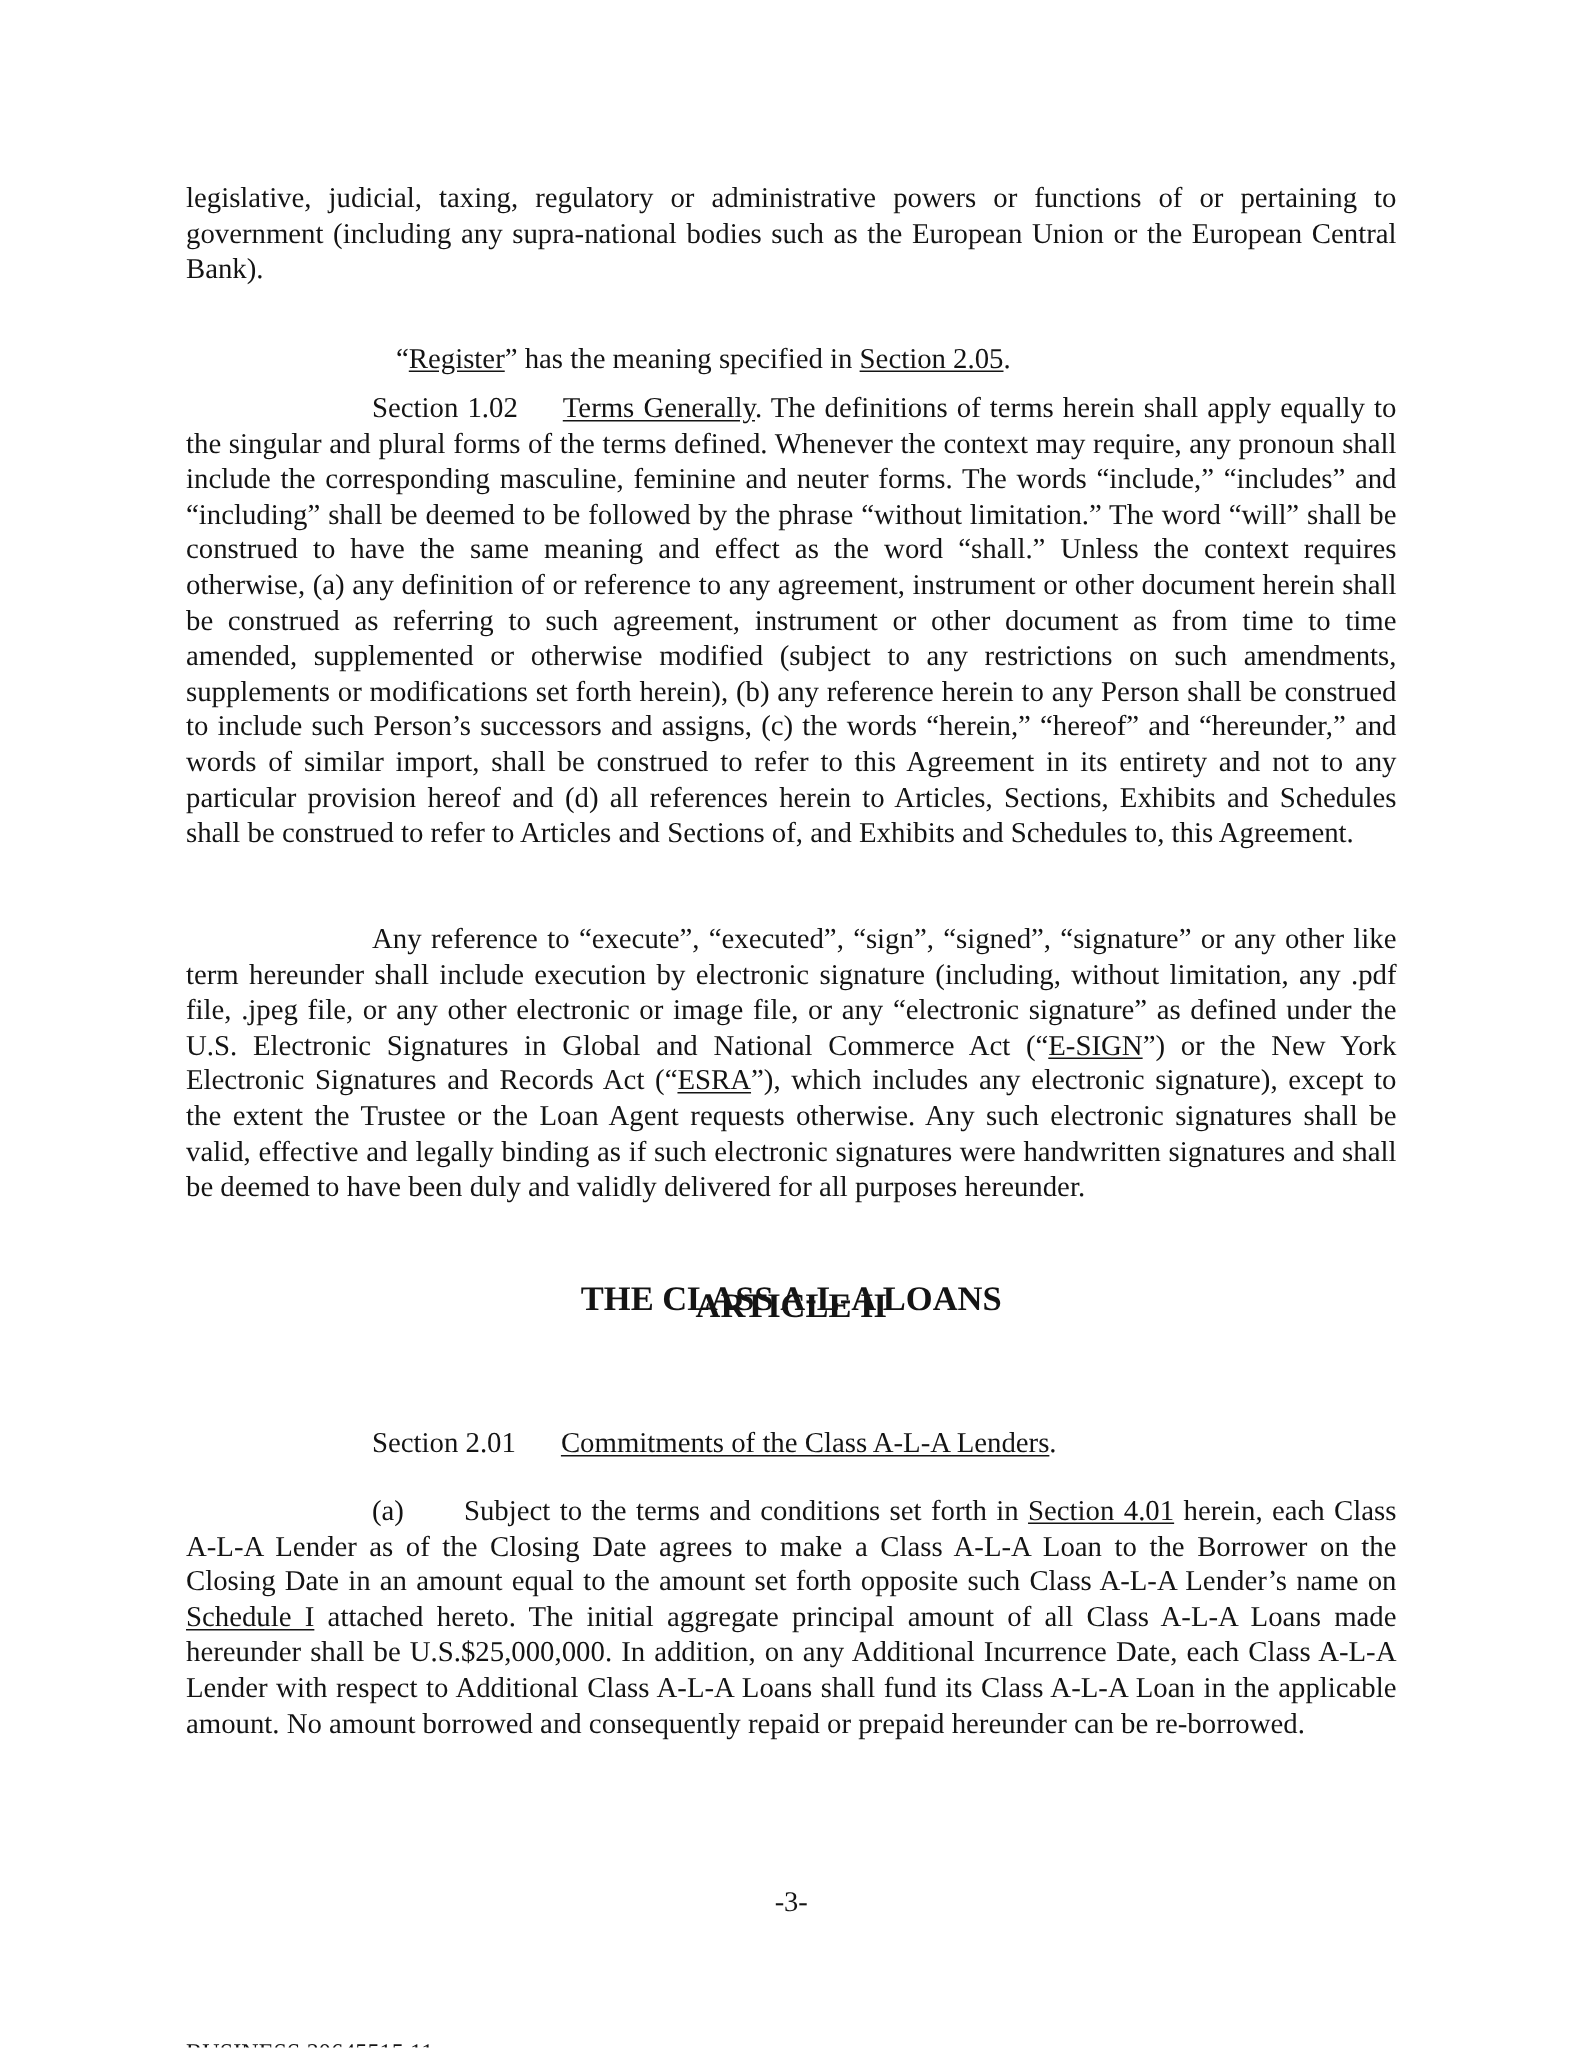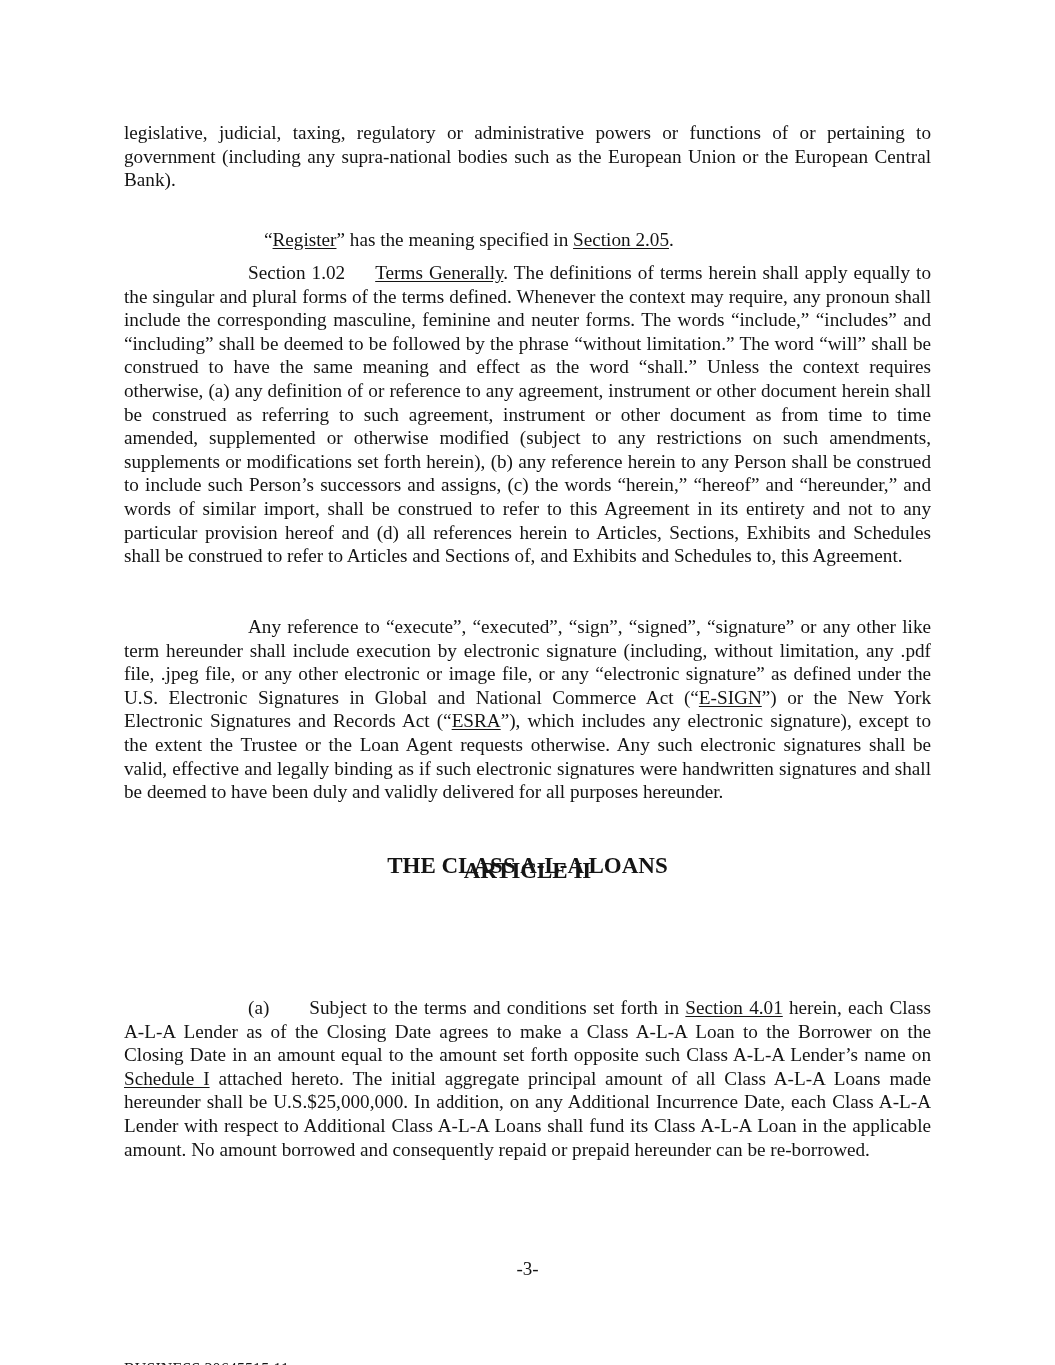--- a/index.html
+++ b/index.html
@@ -29,18 +29,19 @@
 
   <p class="block indent" style="top:212px; margin:16px;"><span>“</span><span class="u">Register</span><span>” has the meaning specified in </span><span class="u">Section 2.05</span><span>.</span></p>
 
   <p class="block indent" style="top:261px; margin:0;"><span>Section 1.02</span><span class="tab"></span><span class="u">Terms Generally</span><span>. The definitions of terms herein shall apply equally to the singular and plural forms of the terms defined. Whenever the context may require, any pronoun shall include the corresponding masculine, feminine and neuter forms. The words “include,” “includes” and “including” shall be deemed to be followed by the phrase “without limitation.” The word “will” shall be construed to have the same meaning and effect as the word “shall.” Unless the context requires otherwise, (a) any definition of or reference to any agreement, instrument or other document herein shall be construed as referring to such agreement, instrument or other document as from time to time amended, supplemented or otherwise modified (subject to any restrictions on such amendments, supplements or modifications set forth herein), (b) any reference herein to any Person shall be construed to include such Person’s successors and assigns, (c) the words “herein,” “hereof” and “hereunder,” and words of similar import, shall be construed to refer to this Agreement in its entirety and not to any particular provision hereof and (d) all references herein to Articles, Sections, Exhibits and Schedules shall be construed to refer to Articles and Sections of, and Exhibits and Schedules to, this Agreement.</span></p>
 
   <p class="block indent" style="top:615px; margin:0;"><span>Any reference to “execute”, “executed”, “sign”, “signed”, “signature” or any other like term hereunder shall include execution by electronic signature (including, without limitation, any .pdf file, .jpeg file, or any other electronic or image file, or any “electronic signature” as defined under the U.S. Electronic Signatures in Global and National Commerce Act (“</span><span class="u">E-SIGN</span><span>”) or the New York Electronic Signatures and Records Act (“</span><span class="u">ESRA</span><span>”), which includes any electronic signature), except to the extent the Trustee or the Loan Agent requests otherwise. Any such electronic signatures shall be valid, effective and legally binding as if such electronic signatures were handwritten signatures and shall be deemed to have been duly and validly delivered for all purposes hereunder.</span></p>
 
   <div class="center" style="top:859px;">ARTICLE II</div>
   <div class="center" style="top:854px;">THE CLASS A-L-A LOANS</div>
 
+  <p class="block indent" style="top:951px; margin:0; text-align:left;"><span>Section 2.01</span><span class="tab"></span><span class="u">Commitments of the Class A-L-A Lenders</span><span>.</span></p>
 
   <p class="block indent" style="top:996px; margin:0;"><span>(a)</span><span class="tab2"></span><span>Subject to the terms and conditions set forth in </span><span class="u">Section 4.01</span><span> herein, each Class A-L-A Lender as of the Closing Date agrees to make a Class A-L-A Loan to the Borrower on the Closing Date in an amount equal to the amount set forth opposite such Class A-L-A Lender’s name on </span><span class="u">Schedule I</span><span> attached hereto. The initial aggregate principal amount of all Class A-L-A Loans made hereunder shall be U.S.$25,000,000. In addition, on any Additional Incurrence Date, each Class A-L-A Lender with respect to Additional Class A-L-A Loans shall fund its Class A-L-A Loan in the applicable amount. No amount borrowed and consequently repaid or prepaid hereunder can be re-borrowed.</span></p>
 
   <div class="pnum">-3-</div>
   <div class="docid">BUSINESS.30645515.11</div>
 </div>
 
 </body></html>

